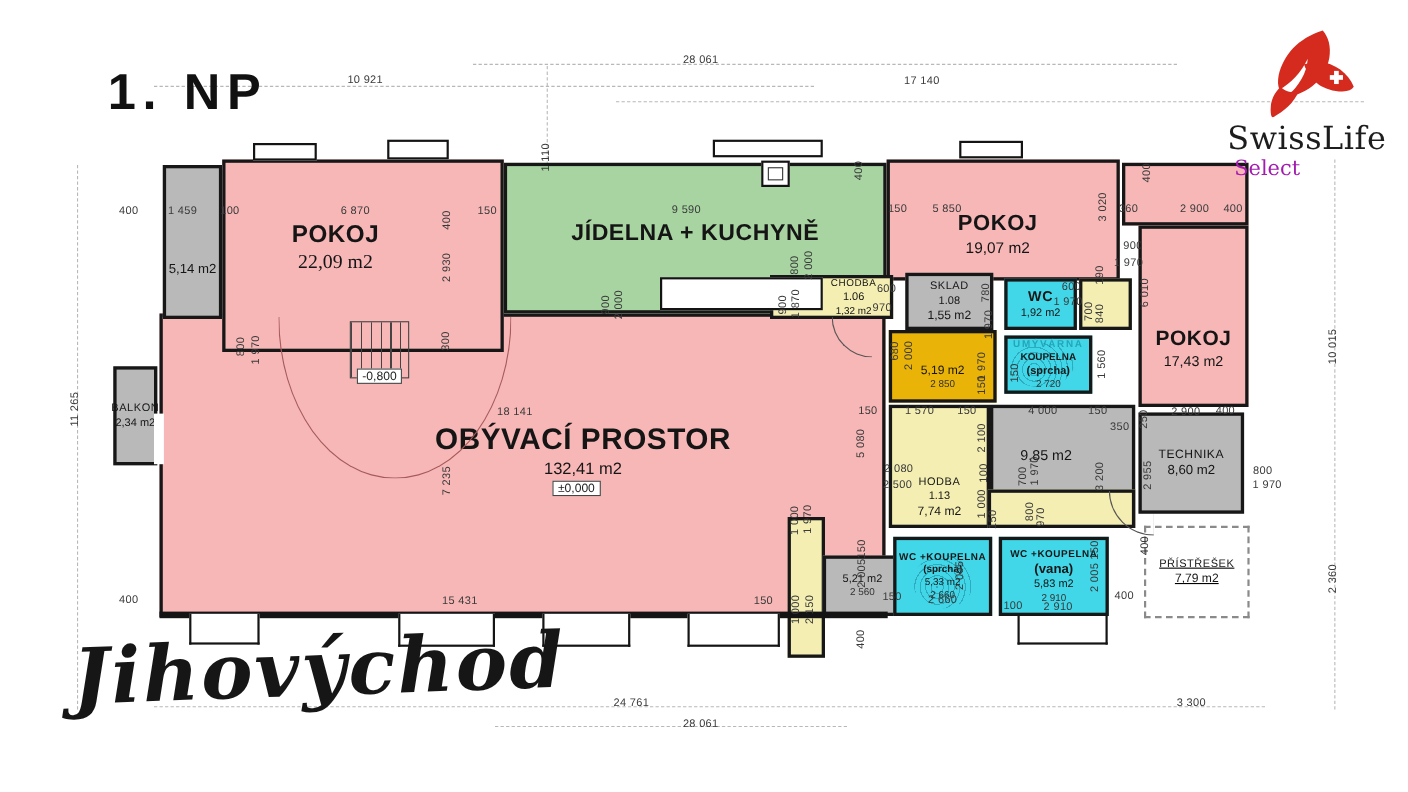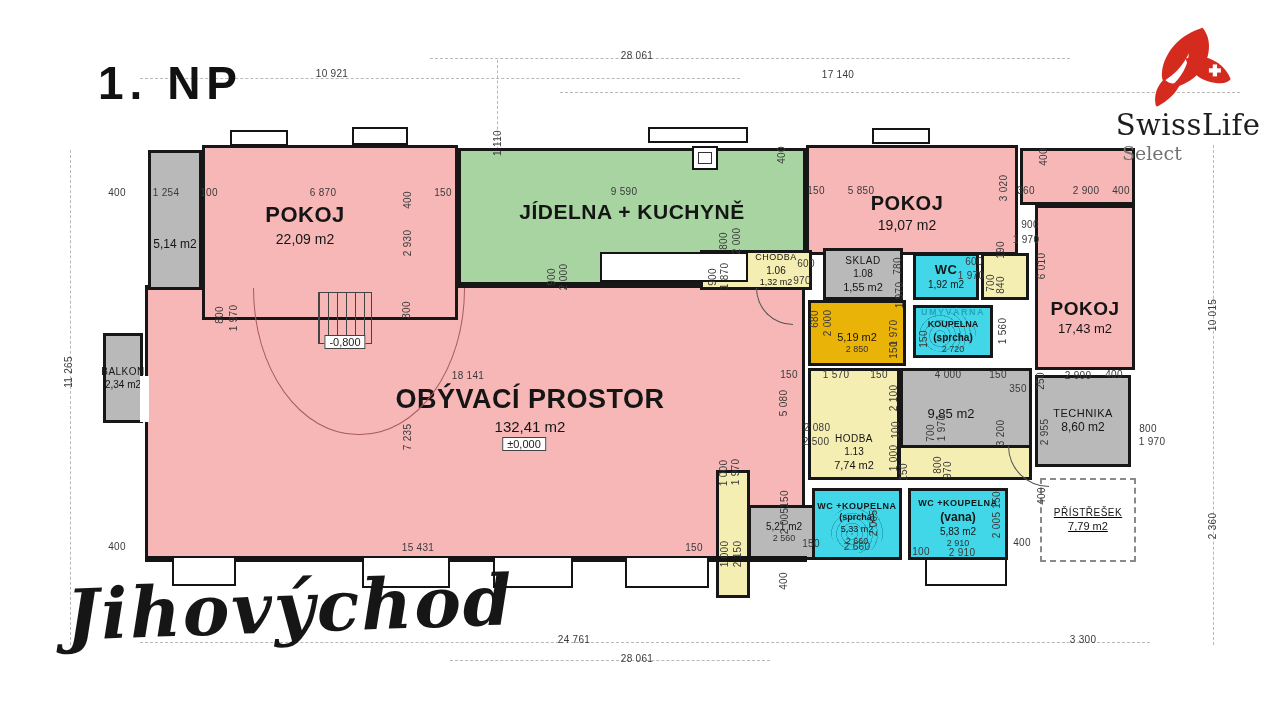--- a/index.html
+++ b/index.html
@@ -3,21 +3,21 @@
 <meta charset="utf-8">
 <style>
   html,body{margin:0;padding:0;background:#fff;}
   .stage{position:relative;width:1280px;height:720px;background:#fff;overflow:hidden;
          font-family:"Liberation Sans",sans-serif;}
   .title{position:absolute;left:98px;top:56px;font-size:46px;font-weight:800;
          letter-spacing:6px;color:#111;z-index:6;}
   .logo{position:absolute;left:1108px;top:26px;width:160px;z-index:6;text-align:center;}
   .logo svg{display:block;margin:0 auto;}
   .brand{font-family:"DejaVu Serif",serif;font-size:29px;color:#1d1d1d;letter-spacing:.5px;}
-  .brandsub{font-family:"DejaVu Serif",serif;font-size:19px;color:#737373;text-align:left;margin-left:14px;}
+  .brandsub{font-family:"DejaVu Serif",serif;font-size:19px;color:#a21caf;text-align:left;margin-left:14px;}
   .script{position:absolute;left:66px;top:566px;font-family:"DejaVu Serif",serif;
           font-style:italic;font-weight:700;font-size:70px;color:#161616;
           transform:rotate(-2deg);z-index:7;letter-spacing:2px;}
   .plan{position:absolute;inset:0;}
   .room{position:absolute;box-sizing:border-box;border:3px solid #171717;display:flex;
         align-items:center;justify-content:center;z-index:1;}
   .rlabel{text-align:center;line-height:1.3;color:#151515;white-space:nowrap;z-index:2;}
   .rname{font-size:14px;font-weight:400;letter-spacing:.5px;}
   .rname.bold{font-weight:800;}
   .rname2{font-size:10px;font-weight:800;}
@@ -98,21 +98,21 @@
     <div class="hatch" style="left:916px;top:312px;width:60px;height:40px;"></div>
   <div class="room" style="left: 145px; top: 285px; width: 660px; height: 276px; background: rgb(247, 183, 183);">
         <div class="rlabel" style="transform: translate(55px, -14px);">
           <div class="rname bold" style="font-size: 27px;">OBÝVACÍ PROSTOR</div>
           <div class="rarea" style="font-size: 15px;">132,41 m2</div>
         </div>
       </div>
       <div class="room" style="left: 202px; top: 145px; width: 256px; height: 175px; background: rgb(247, 183, 183);">
         <div class="rlabel" style="transform: translate(-25px, -8px);">
           <div class="rname bold" style="font-size: 22px;">POKOJ</div>
-          <div class="rarea" style="font-size: 14px;">22,09 m2</div>
+          <div class="rarea" style="font-size: 18px; font-family: Liberation Serif, serif;">22,09 m2</div>
         </div>
       </div>
       <div class="room" style="left: 148px; top: 150px; width: 54px; height: 140px; background: rgb(185, 185, 185);">
         <div class="rlabel" style="transform: translate(0px, 25px);">
           <div class="rarea" style="font-size: 12px;">5,14 m2</div>
         </div>
       </div>
       <div class="room" style="left: 458px; top: 148px; width: 348px; height: 137px; background: rgb(167, 212, 161);">
         <div class="rlabel" style="transform: translate(0px, -5px);">
           <div class="rname bold" style="font-size: 21px;">JÍDELNA + KUCHYNĚ</div>
@@ -218,21 +218,21 @@
         <div class="rlabel" style="transform: translate(0px, 0px);">
           <div class="rname" style="font-size: 10px;">PŘÍSTŘEŠEK</div>
           <div class="rarea" style="font-size: 11px;">7,79 m2</div>
         </div>
       </div>
       <div class="dim" style="left: 332px; top: 73px;">10 921</div>
       <div class="dim" style="left: 637px; top: 55px;">28 061</div>
       <div class="dim" style="left: 838px; top: 74px;">17 140</div>
       <div class="dim v" style="left: 497px; top: 143px;">1 110</div>
       <div class="dim" style="left: 117px; top: 192px;">400</div>
-      <div class="dim" style="left: 166px; top: 192px;">1 254</div>
+      <div class="dim" style="left: 166px; top: 192px;">1 459</div>
       <div class="dim" style="left: 209px; top: 192px;">100</div>
       <div class="dim" style="left: 323px; top: 192px;">6 870</div>
       <div class="dim v" style="left: 407px; top: 200px;">400</div>
       <div class="dim" style="left: 443px; top: 192px;">150</div>
       <div class="dim" style="left: 624px; top: 191px;">9 590</div>
       <div class="dim v" style="left: 781px; top: 155px;">400</div>
       <div class="dim" style="left: 816px; top: 190px;">150</div>
       <div class="dim" style="left: 861px; top: 190px;">5 850</div>
       <div class="dim v" style="left: 1003px; top: 188px;">3 020</div>
       <div class="dim" style="left: 1026px; top: 190px;">360</div>

